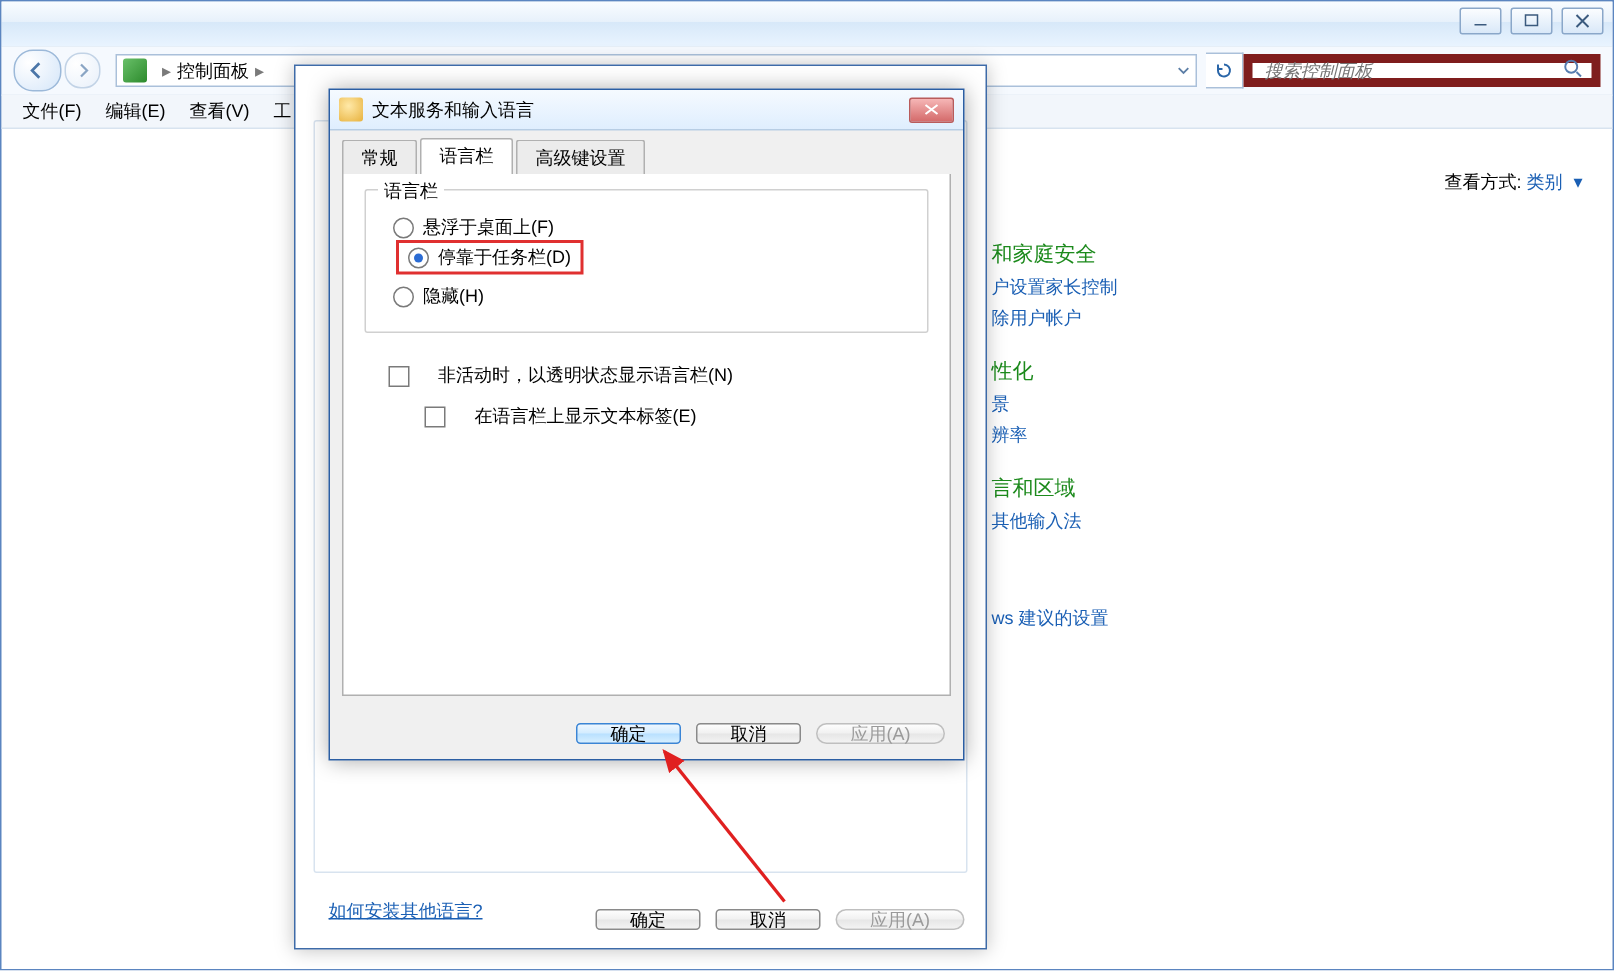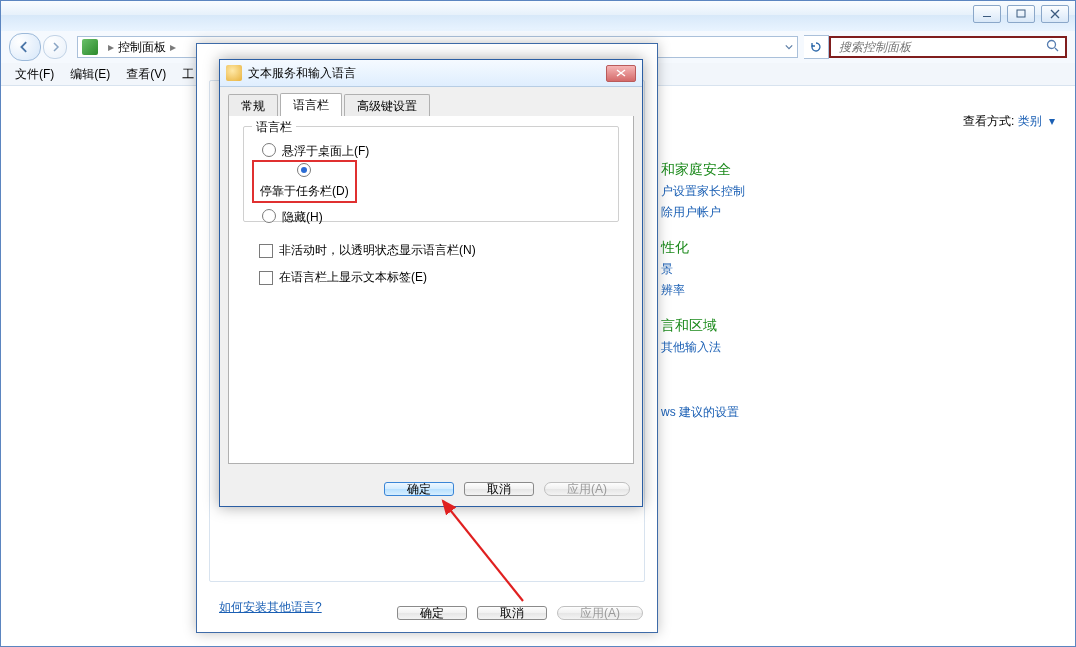--- a/index.html
+++ b/index.html
@@ -14,21 +14,21 @@
   
   .addr-row{position:absolute;left:0;top:30px;right:0;height:32px;background:#f5f9fe;border-bottom:1px solid #d8e3ef;display:flex;align-items:center;}
   .nav-back{width:30px;height:26px;margin-left:8px;border:1px solid #9cb9d9;border-radius:13px;background:radial-gradient(circle at 30% 30%,#fff,#d5e6f9);display:flex;align-items:center;justify-content:center;color:#4b76a8;}
   .nav-fwd{width:22px;height:22px;margin-left:2px;border:1px solid #c2d3e6;border-radius:11px;background:radial-gradient(circle at 30% 30%,#fff,#e8f0fa);display:flex;align-items:center;justify-content:center;color:#8aa5c4;}
   .addr-box{flex:1;height:22px;margin:0 6px 0 10px;border:1px solid #aac0da;background:#fff;display:flex;align-items:center;padding:0 4px;box-sizing:border-box;}
   .addr-icon{width:16px;height:16px;background:linear-gradient(135deg,#69c069,#2c8a2c);border-radius:2px;margin-right:6px;}
   .addr-crumb{color:#000;}
   .addr-sep{margin:0 4px;color:#7a7a7a;}
   .addr-drop{margin-left:auto;display:flex;align-items:center;gap:4px;color:#5c7ea6;}
   .addr-refresh{width:24px;height:22px;border:1px solid #aac0da;border-left:none;background:#fff;display:flex;align-items:center;justify-content:center;color:#2a66a8;}
-  .search-box{width:238px;height:22px;margin-right:8px;border:2px solid #7f1d1d;background:#fff;display:flex;align-items:center;padding:0 6px;box-sizing:border-box;}
+  .search-box{width:238px;height:22px;margin-right:8px;border:6px solid #7f1d1d;background:#fff;display:flex;align-items:center;padding:0 6px;box-sizing:border-box;}
   .search-box input{border:none;outline:none;flex:1;font:inherit;color:#888;background:transparent;font-style:italic;}
   .search-box .mag{color:#567db0;}
   
   .menubar{position:absolute;left:0;top:62px;right:0;height:22px;background:#f2f6fb;border-bottom:1px solid #d8e3ef;display:flex;align-items:center;padding-left:6px;}
   .menubar span{padding:0 8px;}
   
   .view-info{position:absolute;right:20px;top:112px;color:#000;}
   .view-info a{color:#1a5fb4;text-decoration:none;}
   .drop-arrow{color:#1a5fb4;margin-left:4px;}
   .cat-list{position:absolute;left:660px;top:154px;width:300px;}
@@ -49,32 +49,32 @@
   .w7btn{min-width:70px;height:14px;border:1px solid #8a8a8a;border-radius:3px;
     background:linear-gradient(to bottom,#fdfdfd 0%,#f1f1f1 48%,#e6e6e6 52%,#f3f3f3 100%);
     display:flex;align-items:center;justify-content:center;padding:0 22px;box-sizing:border-box;}
   .w7btn.disabled{color:#9a9a9a;border-color:#bfbfbf;border-radius:11px;}
   
   .dlg-text{position:absolute;left:218px;top:58px;width:422px;height:446px;
     border:1px solid #2b5ea3;background:#f0f0f0;
     box-shadow:0 0 14px rgba(0,0,0,.35);}
   .dlg-text .tbar{height:26px;background:linear-gradient(to bottom,#f5faff,#dfeefe);border-bottom:1px solid #b7cde4;display:flex;align-items:center;padding:0 6px;}
   .dlg-text .tbar .ticon{width:16px;height:16px;background:radial-gradient(circle at 40% 35%,#ffe9a8,#e8b23d);border-radius:2px;margin-right:6px;}
-  .dlg-text .tabs{height:24px;margin:6px 8px 0 8px;display:flex;align-items:center;border-bottom:1px solid #b0b0b0;}
+  .dlg-text .tabs{height:24px;margin:6px 8px 0 8px;display:flex;align-items:flex-end;border-bottom:1px solid #b0b0b0;}
   .tab{padding:3px 12px 4px;border:1px solid #b0b0b0;border-bottom:none;background:#ececec;margin-right:2px;border-radius:2px 2px 0 0;position:relative;top:1px;}
   .tab.active{background:#fff;top:1px;border-bottom:1px solid #fff;}
   .tabpage{position:absolute;left:8px;right:8px;top:56px;bottom:42px;background:#fff;border:1px solid #b0b0b0;border-top:none;}
   .group{position:absolute;left:14px;right:14px;top:10px;height:94px;border:1px solid #d0d0d0;border-radius:2px;}
   .group .legend{position:absolute;left:8px;top:-8px;background:#fff;padding:0 4px;}
-  .radio-row{display:flex;gap:6px;margin:6px 0 0 18px;}
+  .radio-row{display:flex;align-items:center;gap:6px;margin:6px 0 0 18px;}
   .radio-row.first{margin-top:16px;}
   .radio{width:12px;height:12px;border:1px solid #7a7a7a;border-radius:50%;background:#fff;display:flex;align-items:center;justify-content:center;}
   .radio.sel::after{content:"";width:6px;height:6px;border-radius:50%;background:#2b6cd4;}
-  .hl{border:2px solid #e03030;padding:1px 6px;margin-left:8px;display:inline-flex;align-items:center;gap:6px;flex-direction:column;}
-  .check-row{display:flex;align-items:center;gap:6px;margin:10px 0 0 16px;}
+  .hl{border:2px solid #e03030;padding:1px 6px;margin-left:20px;display:inline-flex;align-items:center;gap:6px;}
+  .check-row{display:flex;align-items:center;gap:19px;margin:10px 0 0 16px;justify-content:center;}
   .chk{width:12px;height:12px;border:1px solid #7a7a7a;background:#fff;display:flex;align-items:center;justify-content:center;}
   .chk.sel{color:#1367d6;}
   .chk.sel::after{content:"✓";font-size:11px;line-height:1;}
   .dlg-text .btnrow{position:absolute;right:12px;bottom:10px;display:flex;gap:10px;}
   .w7btn.primary{border-color:#3a85d6;background:linear-gradient(to bottom,#eef7ff 0%,#d3ecff 48%,#b8e0ff 52%,#d7efff 100%);}
   
   .arrow{position:absolute;left:432px;top:490px;pointer-events:none;}
 </style>
 </head>
 <body>

